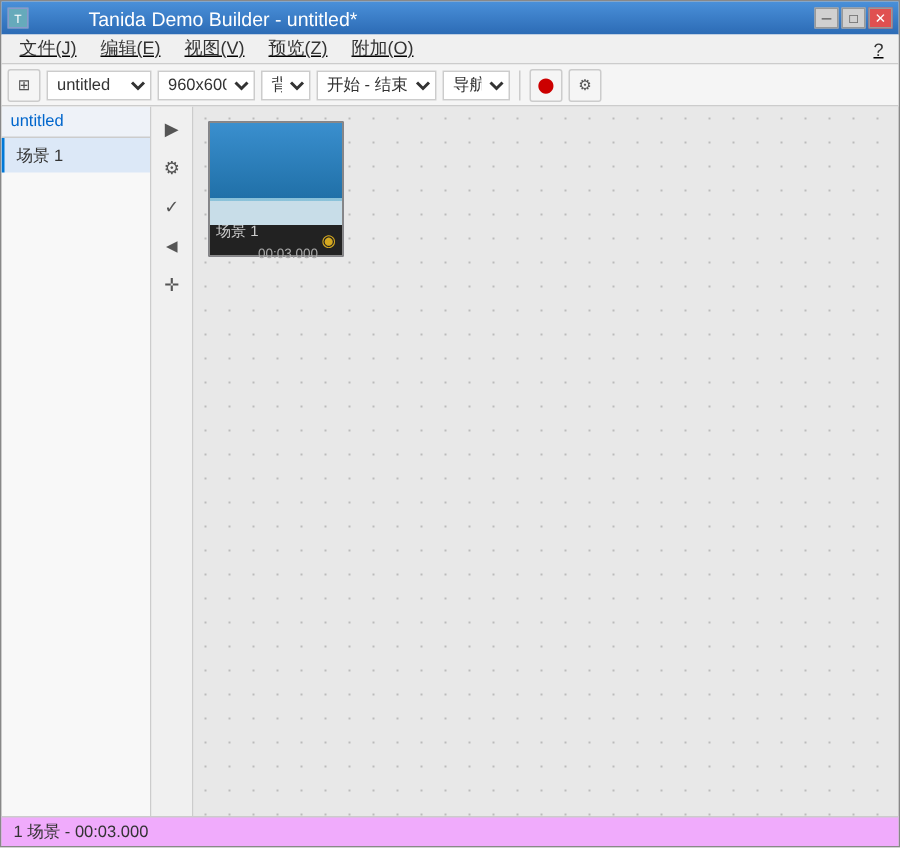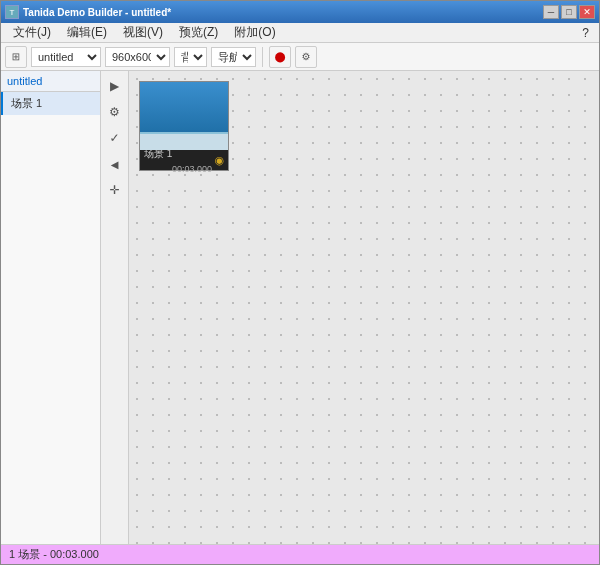--- a/index.html
+++ b/index.html
@@ -43,22 +43,23 @@
       background: #6ab;
       border: 1px solid #89c;
       display: flex;
       align-items: center;
       justify-content: center;
       font-size: 8px;
       color: white;
     }
     .title-bar-text {
       color: white;
-      font-size: 10px;
-      font-weight: bold;
+      font-size: 13px;
+      font-weight: normal;
+      margin-left: 36px;
     }
     .title-bar-controls {
       display: flex;
       gap: 2px;
     }
     .title-btn {
       width: 16px;
       height: 14px;
       background: #d0d0d0;
       border: 1px solid #999;
@@ -73,20 +74,21 @@
 
     
     .menu-bar {
       height: 20px;
       background: #f0f0f0;
       border-bottom: 1px solid #ccc;
       display: flex;
       align-items: center;
       padding: 0 4px;
       flex-shrink: 0;
+      text-decoration: underline;
     }
     .menu-item {
       padding: 2px 8px;
       font-size: 12px;
       color: #333;
       cursor: pointer;
     }
     .menu-help {
       margin-left: auto;
       padding: 2px 6px;
@@ -301,20 +303,23 @@
       <span>⊞</span>
     </div>
     <select class="toolbar-select" style="width:70px;">
       <option>untitled</option>
     </select>
     <select class="toolbar-select" style="width:65px;">
       <option>960x600</option>
     </select>
     <select class="toolbar-select" style="width:33px;">
       <option>背景</option>
+    </select>
+    <select class="toolbar-select" style="width:80px;">
+      <option>开始 - 结束</option>
     </select>
     <select class="toolbar-select" style="width:45px;">
       <option>导航</option>
     </select>
     <div class="toolbar-separator"></div>
     <div class="toolbar-icon-btn" style="color:#cc0000;">
       <span>⬤</span>
     </div>
     <div class="toolbar-icon-btn">
       <span>⚙</span>

